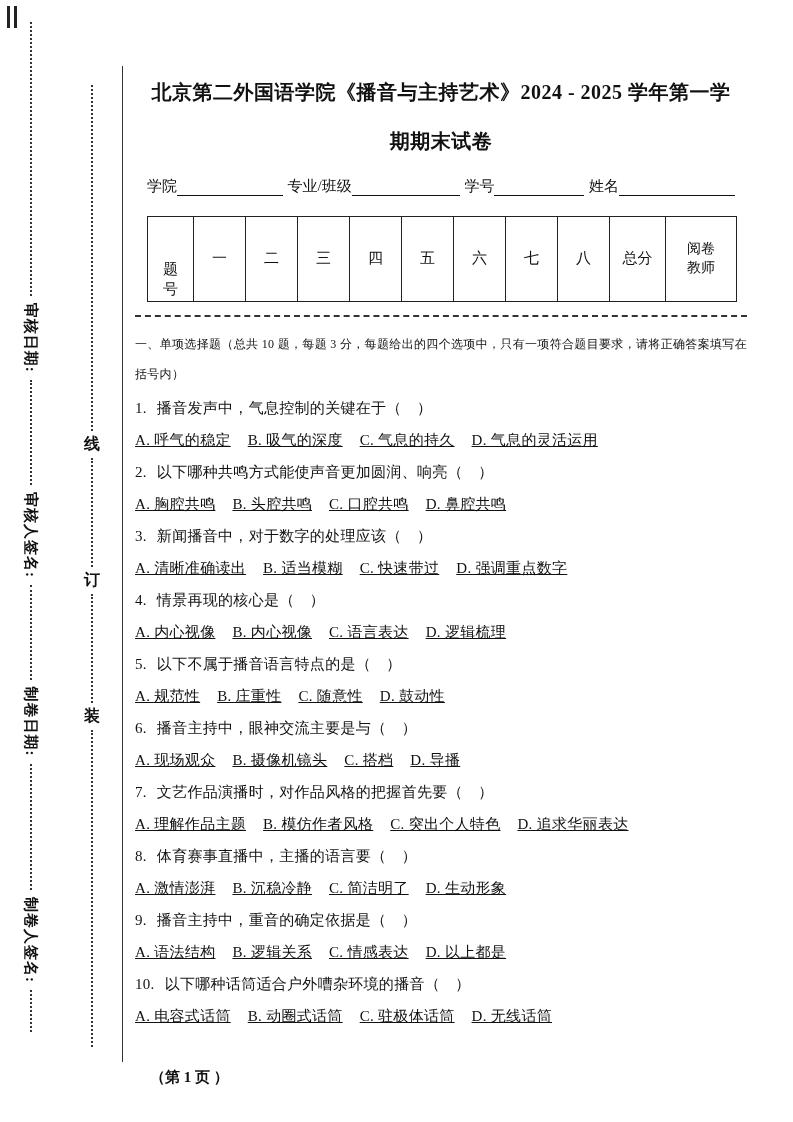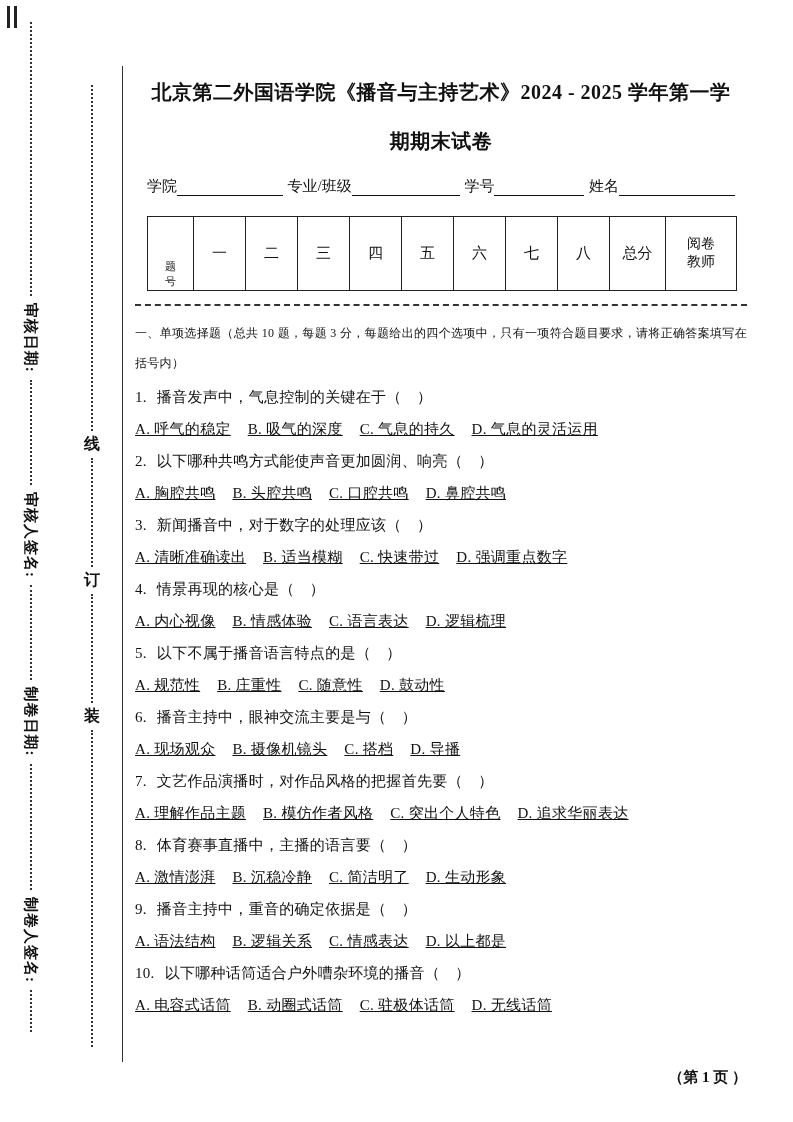--- a/index.html
+++ b/index.html
@@ -41,34 +41,34 @@
   .content { position:absolute; left:135px; top:68px; width:612px; }
   .title { text-align:center; font-weight:bold; font-size:20px; line-height:49px; letter-spacing:0.5px; }
 
   .fields { display:flex; justify-content:space-between; margin-top:10px; padding:0 12px; font-size:15px; }
   .field { display:flex; align-items:flex-end; white-space:nowrap; }
   .blank { display:inline-block; border-bottom:1.5px solid #111; height:20px; }
   .blank-college { width:106px; } .blank-major { width:108px; } .blank-id { width:90px; } .blank-name { width:116px; }
 
   .score-table { border-collapse:collapse; table-layout:fixed; width:589px; margin:20px 0 0 12px; }
   .score-table td { border:1.5px solid #222; text-align:center; vertical-align:middle; height:45px; font-size:15px; padding:1px; }
-  .stack { display:inline-block; width:1.15em; word-break:break-all; line-height:1.35; font-size:11px;margin-top:41px; }
+  .stack { display:inline-block; width:1.15em; word-break:break-all; line-height:1.35; font-size:15px;margin-top:41px; }
   .stack-wide { display:inline-block; width:2.3em; word-break:break-all; line-height:1.35; font-size:14px; }
 
   .dash-sep { margin-top:13px; border-top:2px dashed #333; height:0; }
 
   .section-heading { margin-top:12px; font-size:12px; line-height:30px; text-align:justify; letter-spacing:0.3px; }
 
   .questions { margin-top:3px; font-size:15px; letter-spacing:0.3px; }
   .q-line { line-height:32px; }
   .q-num { margin-right:10px; }
   .opt { margin-right:17px;text-decoration:underline; }
   .opt:last-child { margin-right:0; }
 
-  .footer { position:absolute; left:135px; top:1068px; width:612px; text-align:right; font-weight:bold; font-size:15px; }
+  .footer { position:absolute; left:150px; top:1068px; width:612px; text-align:left; font-weight:bold; font-size:15px; }
 </style>
 </head>
 <body>
 
 <div class="page">
 
   <div class="corner-mark">
     <span class="corner-bar"></span><span class="corner-bar"></span>
   </div>
 
@@ -169,21 +169,21 @@
         <div class="q-line"><span class="opt">A. 胸腔共鸣</span><span class="opt">B. 头腔共鸣</span><span class="opt">C. 口腔共鸣</span><span class="opt">D. 鼻腔共鸣</span></div>
       </div>
 
       <div>
         <div class="q-line"><span class="q-num">3.</span><span>新闻播音中，对于数字的处理应该（　）</span></div>
         <div class="q-line"><span class="opt">A. 清晰准确读出</span><span class="opt">B. 适当模糊</span><span class="opt">C. 快速带过</span><span class="opt">D. 强调重点数字</span></div>
       </div>
 
       <div>
         <div class="q-line"><span class="q-num">4.</span><span>情景再现的核心是（　）</span></div>
-        <div class="q-line"><span class="opt">A. 内心视像</span><span class="opt">B. 情感体验</span><span class="opt">C. 语言表达</span><span class="opt">D. 逻辑梳理</span></div>
+        <div class="q-line"><span class="opt">A. 内心视像</span><span class="opt">B. 内心视像</span><span class="opt">C. 语言表达</span><span class="opt">D. 逻辑梳理</span></div>
       </div>
 
       <div>
         <div class="q-line"><span class="q-num">5.</span><span>以下不属于播音语言特点的是（　）</span></div>
         <div class="q-line"><span class="opt">A. 规范性</span><span class="opt">B. 庄重性</span><span class="opt">C. 随意性</span><span class="opt">D. 鼓动性</span></div>
       </div>
 
       <div>
         <div class="q-line"><span class="q-num">6.</span><span>播音主持中，眼神交流主要是与（　）</span></div>
         <div class="q-line"><span class="opt">A. 现场观众</span><span class="opt">B. 摄像机镜头</span><span class="opt">C. 搭档</span><span class="opt">D. 导播</span></div>

